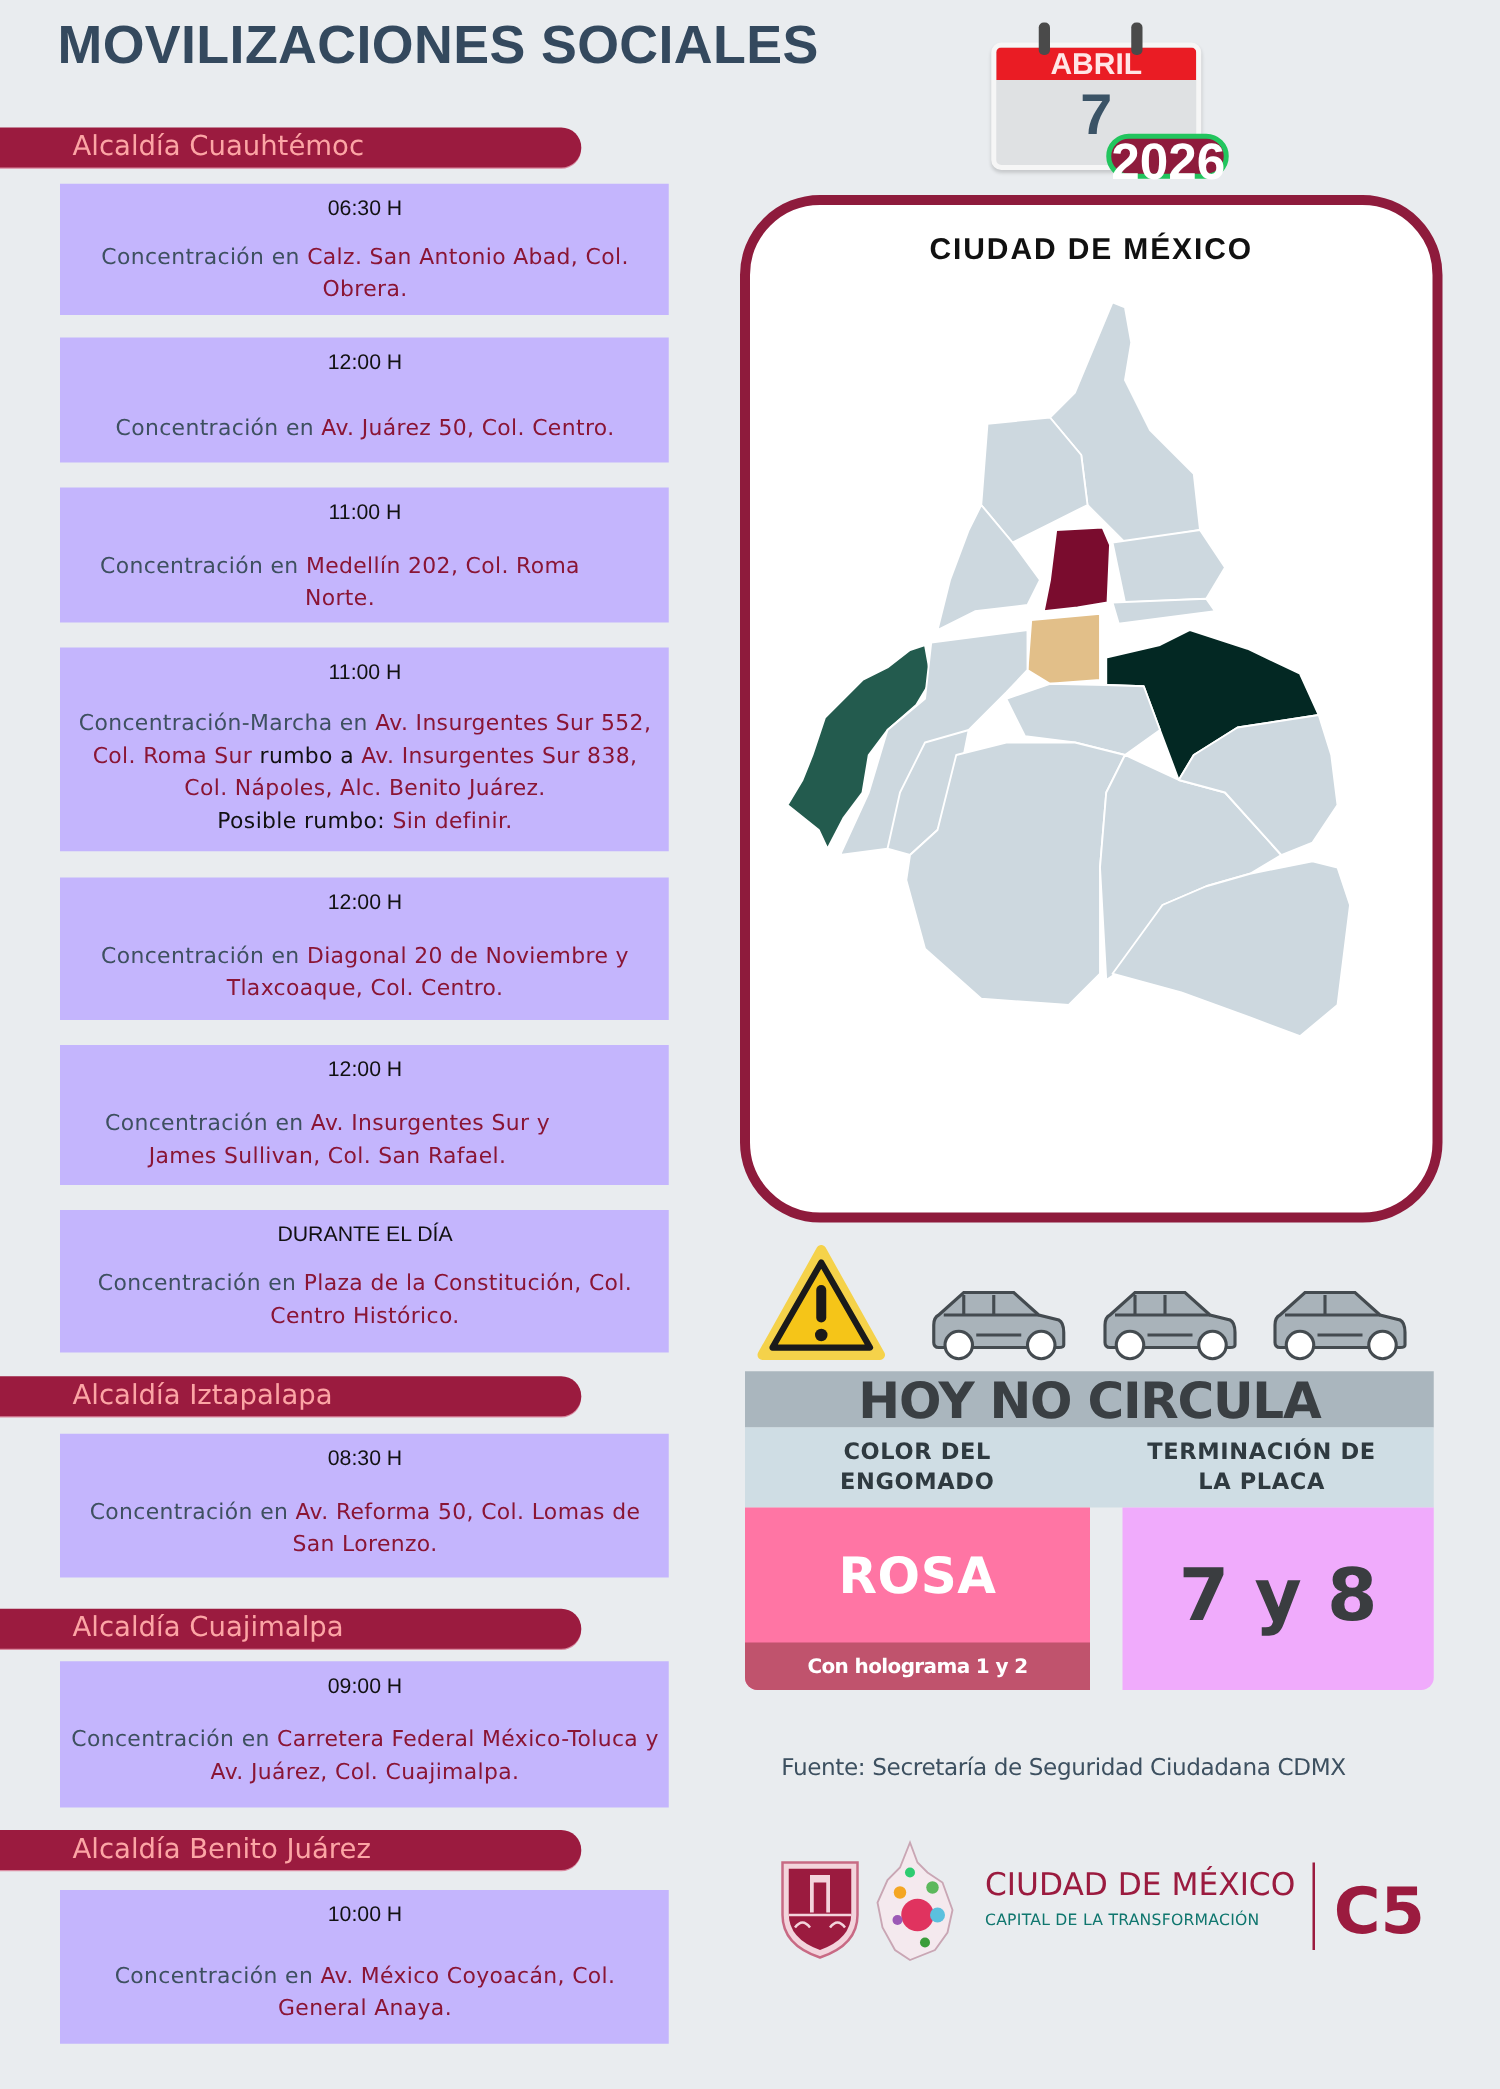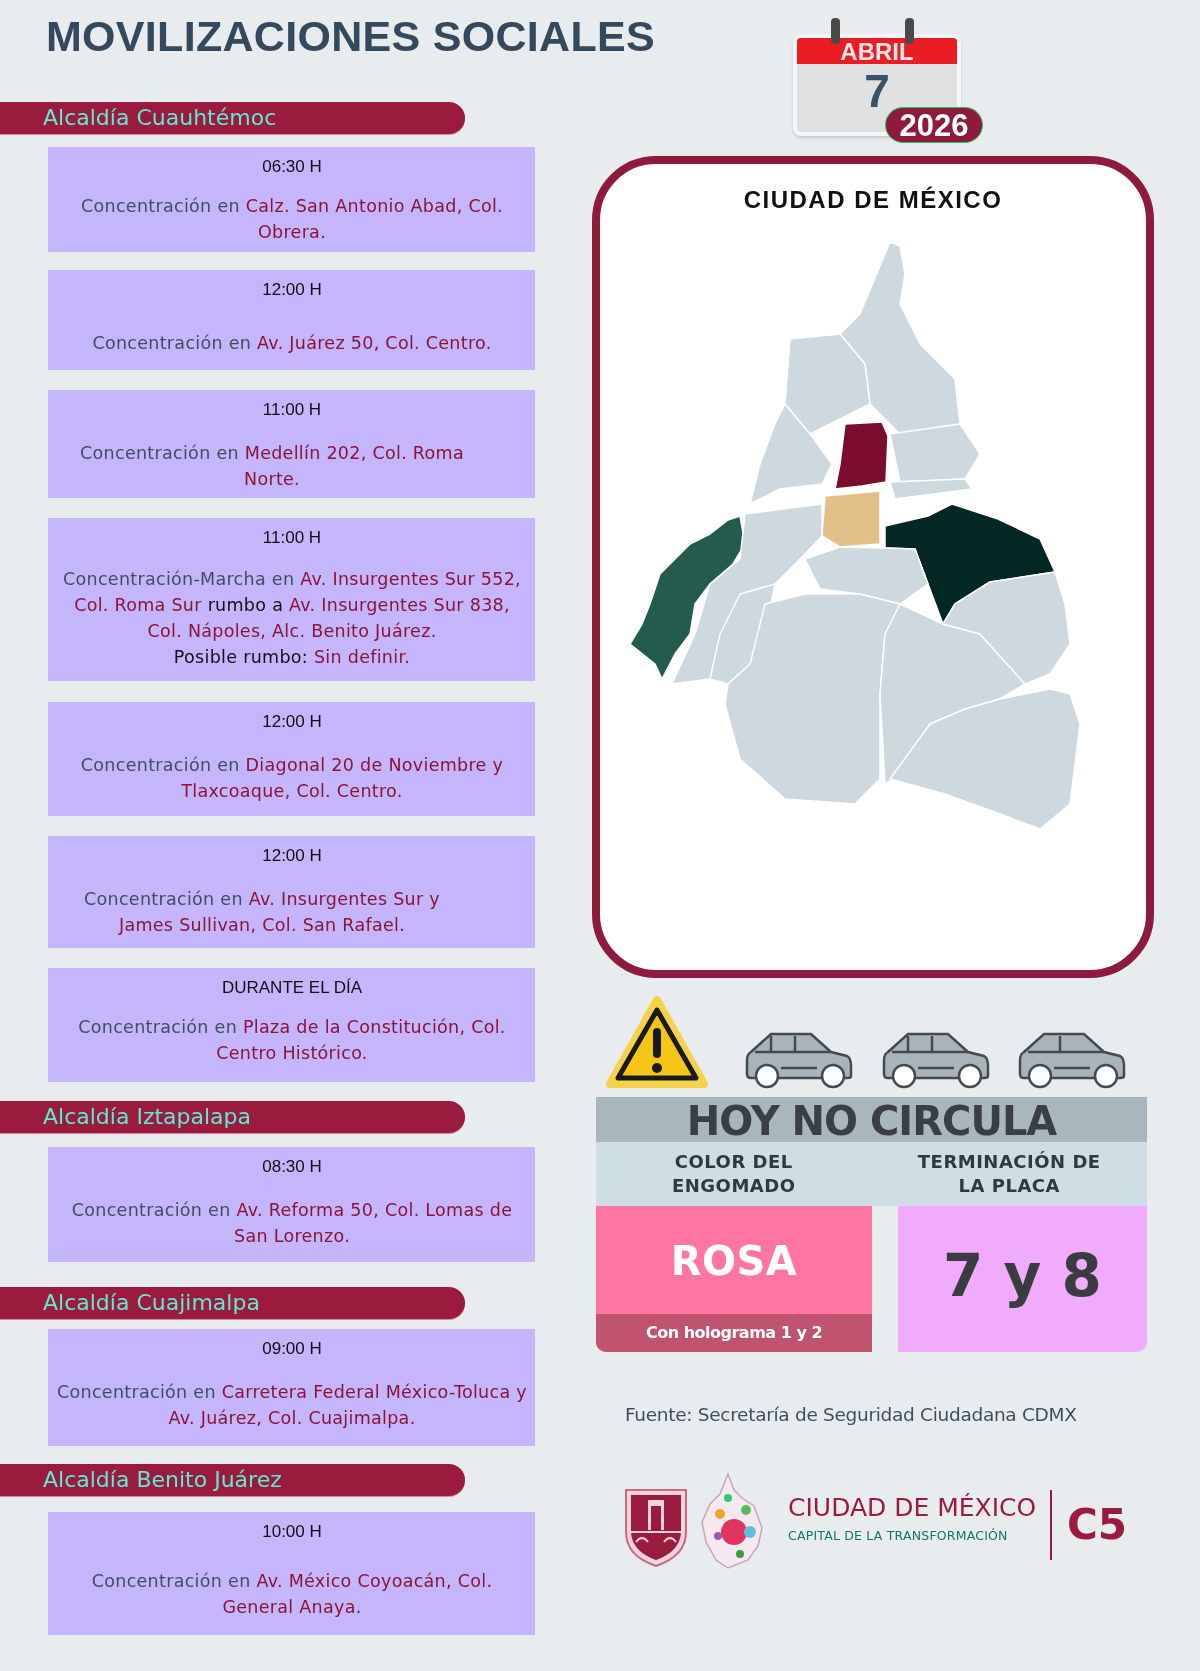--- a/index.html
+++ b/index.html
@@ -25,30 +25,30 @@
     font-family: "Liberation Sans", sans-serif; font-weight: bold; font-size: 24px;
     text-align: center; line-height: 28px;
   }
   .cal .day {
     text-align: center; font-family: "Liberation Sans", sans-serif; font-weight: bold;
     font-size: 46px; color: #3b5366; line-height: 54px;
   }
   .cal .ring { position: absolute; top: 0; width: 9px; height: 26px; background: #4a4a4a; border-radius: 4px; }
   .cal .year {
     position: absolute; left: 92px; top: 89px; width: 98px; height: 36px;
-    background: #8e1b3c; border: 1px solid #22c55e; border-radius: 20px;
+    background: #8e1b3c; border: 4px solid #22c55e; border-radius: 20px;
     color: #fff; font-family: "Liberation Sans", sans-serif; font-weight: bold;
-    font-size: 31px; text-align: center; line-height: 36px; box-sizing: border-box;
+    font-size: 41px; text-align: center; line-height: 36px; box-sizing: border-box;
   }
   
   .section-bar {
     position: absolute; left: 0; width: 465px; height: 32px;
     background: #9b1b3f; border-radius: 0 18px 18px 0;
-    color: #5eead4; font-family: "DejaVu Sans", sans-serif; font-size: 22px;
-    line-height: 32px; padding-left: 43px; box-sizing: border-box;
+    color: #fca5a5; font-family: "DejaVu Sans", sans-serif; font-size: 22px;
+    line-height: 32px; padding-left: 58px; box-sizing: border-box;
     box-shadow: 0 1px 0 #d98aa0;
   }
   .card {
     position: absolute; left: 48px; width: 487px; background: #c4b5fd;
     box-sizing: border-box; padding: 10px 6px 0 7px; text-align: center;
   }
   .card .time {
     font-family: "Liberation Sans", sans-serif; font-size: 17px; color: #111;
     line-height: 20px; margin-bottom: 16px;
   }
@@ -111,21 +111,21 @@
     position: absolute; left: 168px; top: 23px; font-family: "DejaVu Sans", sans-serif;
     font-size: 25px; color: #9b1b3f; letter-spacing: 0px;
   }
   .logo-text2 {
     position: absolute; left: 168px; top: 58px; font-family: "DejaVu Sans", sans-serif;
     font-size: 12.5px; color: #0f766e; letter-spacing: 0.2px;
   }
   .logo-divider { position: absolute; left: 430px; top: 20px; width: 2px; height: 70px; background: #9b1b3f; }
   .logo-c5 {
     position: absolute; left: 447px; top: 30px; font-family: "DejaVu Sans", sans-serif;
-    font-weight: bold; font-size: 42px; color: #9b1b3f;
+    font-weight: bold; font-size: 51px; color: #9b1b3f;
   }
 </style>
 </head>
 <body>
 
 <div class="title">MOVILIZACIONES SOCIALES</div>
 
 <div class="cal">
   <div class="body">
     <div class="month">ABRIL</div>

